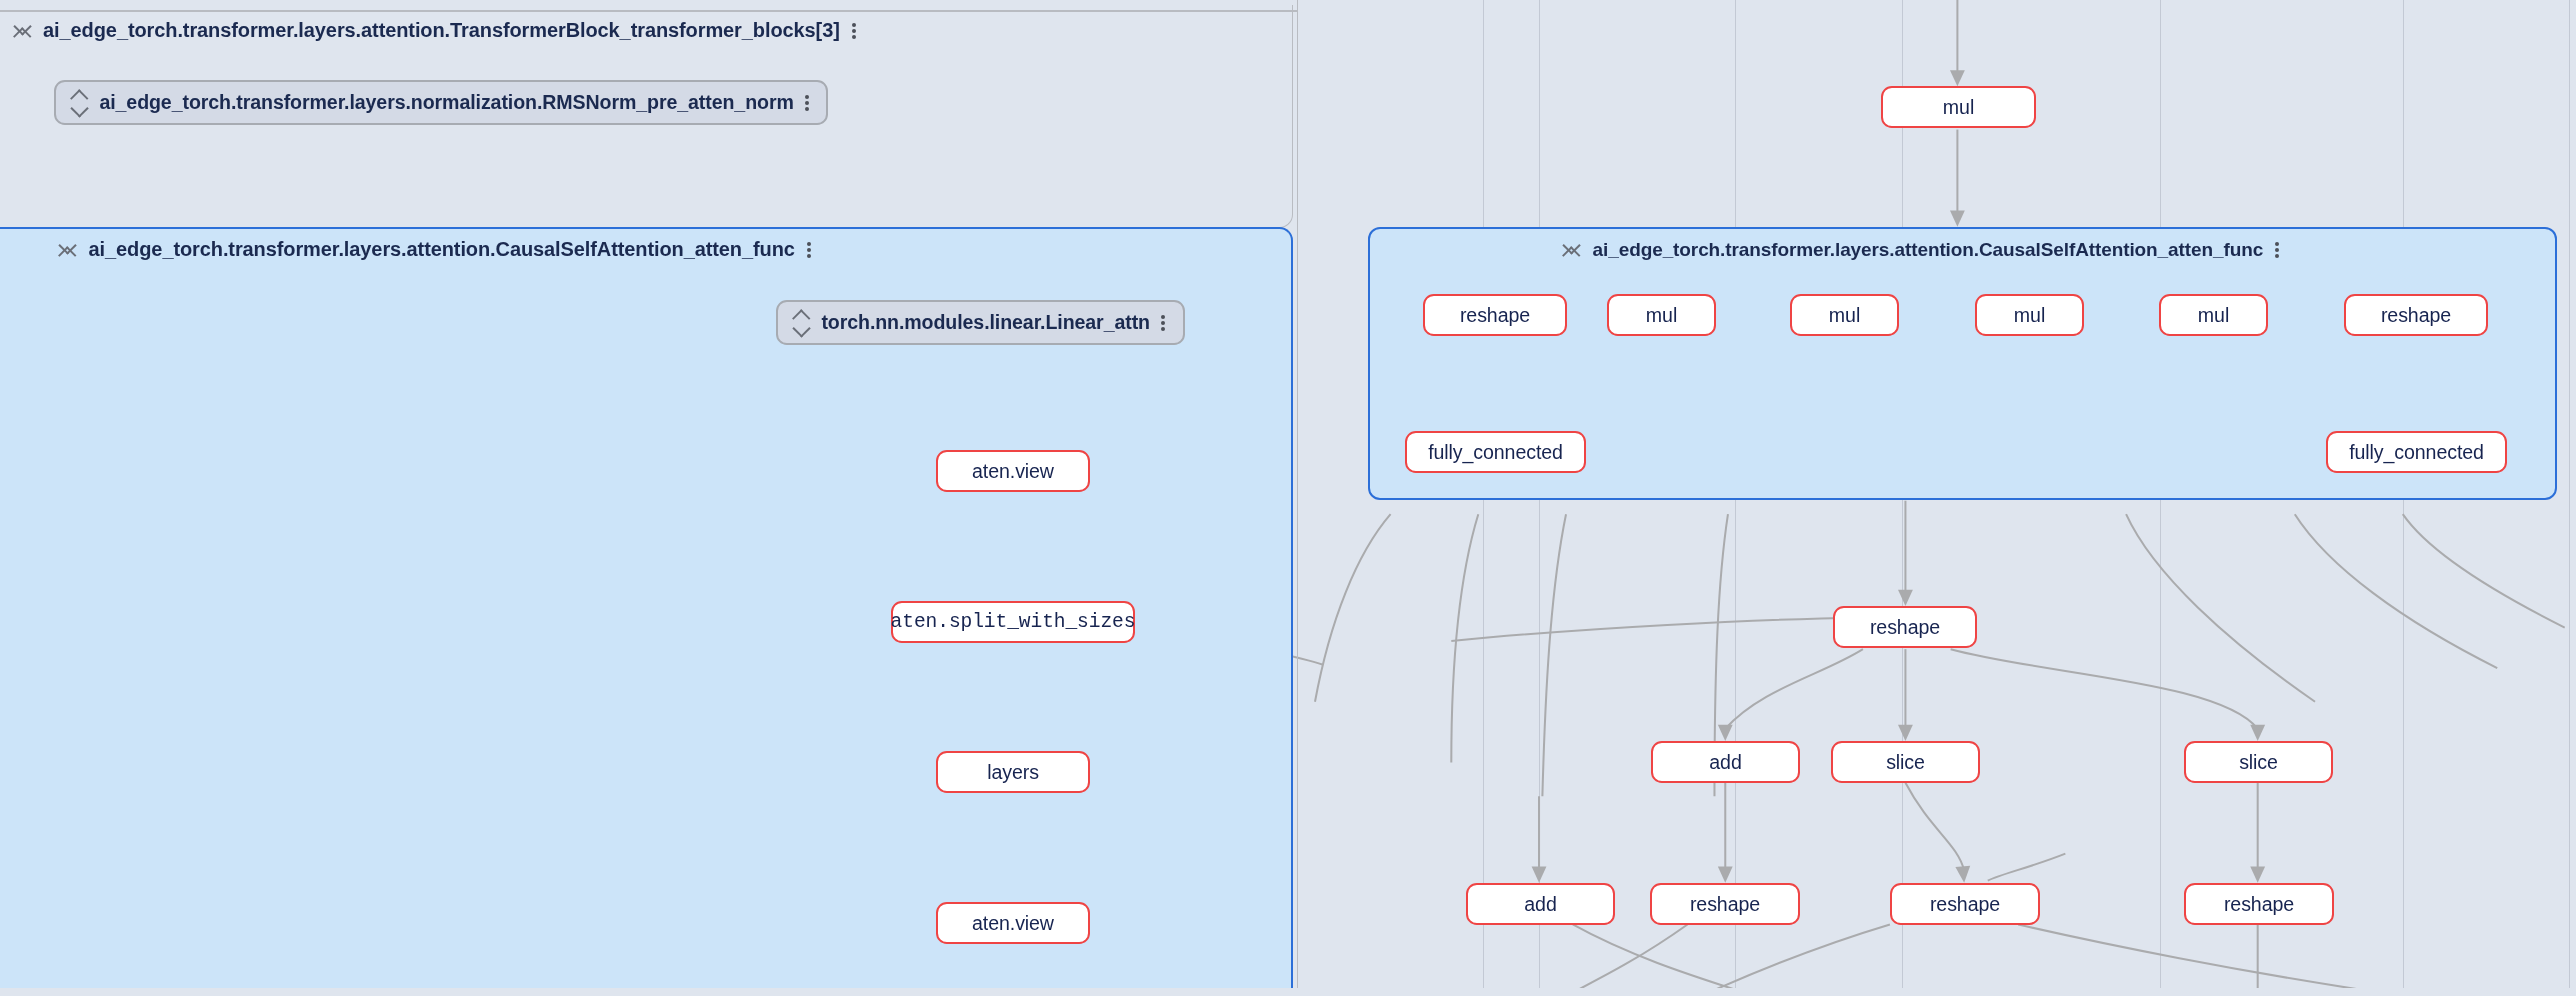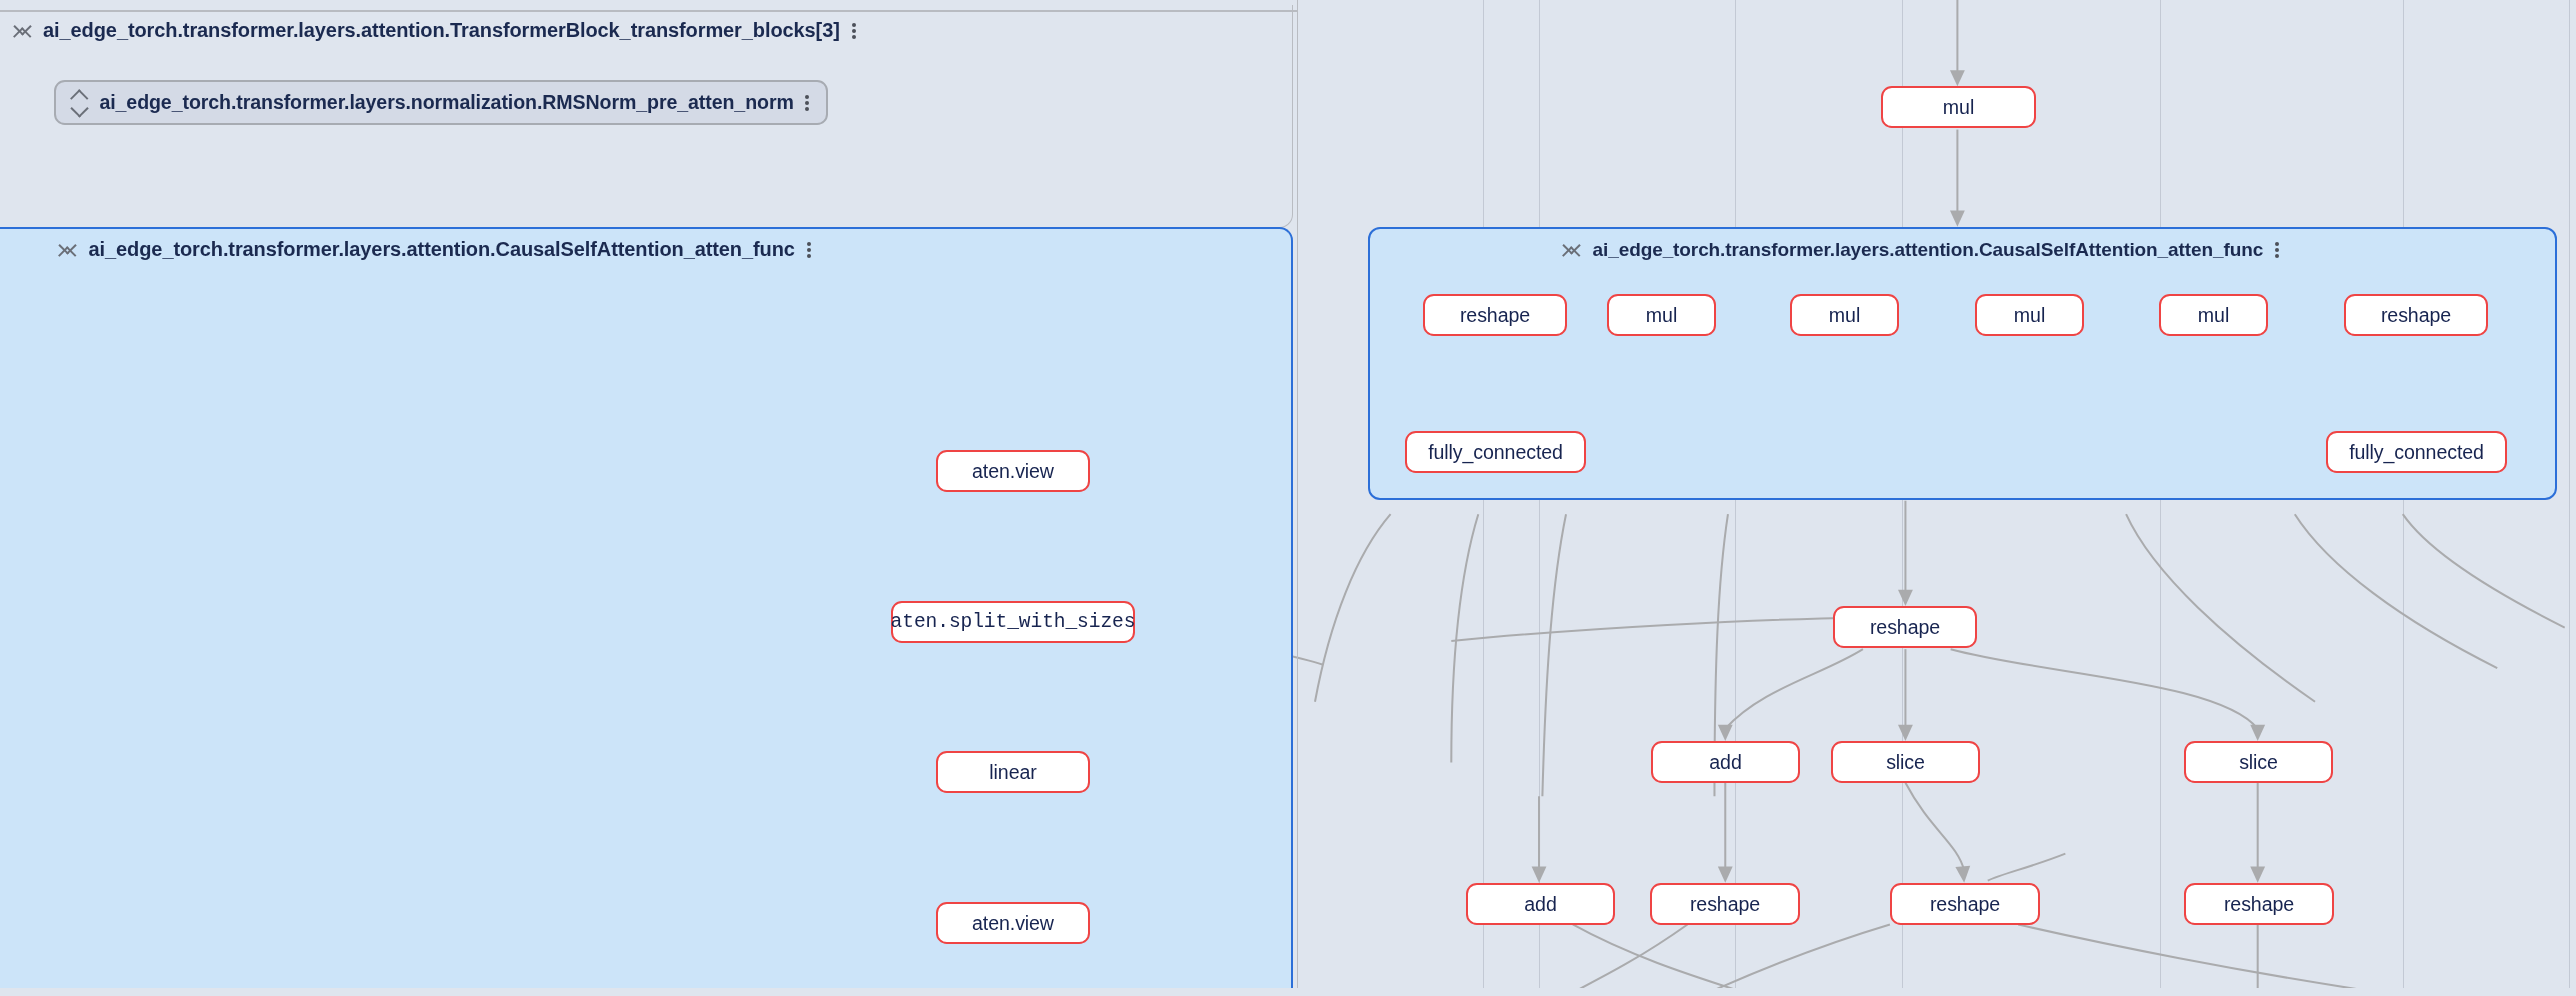--- a/index.html
+++ b/index.html
@@ -333,31 +333,40 @@
   <div class="group-header" style="left:59px; top:238px;">
     <span class="chev-icon collapse"></span>
     <span class="glabel">ai_edge_torch.transformer.layers.attention.CausalSelfAttention_atten_func</span>
     <span class="dots-icon">
         <i></i>
         <i></i>
         <i></i>
       </span>
   </div>
 
+  <div class="pill" style="left:776px; top:300px;">
+    <span class="chev-icon expand"></span>
+    <span class="plabel">torch.nn.modules.linear.Linear_attn</span>
+    <span class="dots-icon">
+        <i></i>
+        <i></i>
+        <i></i>
+      </span>
+  </div>
 
   <div class="node" style="left:936px; top:450px; width:154px;">
     <span class="nlabel">aten.view</span>
   </div>
 
   <div class="node" style="left:891px; top:601px; width:244px;font-family:Liberation Mono, monospace;">
     <span class="nlabel">aten.split_with_sizes</span>
   </div>
 
   <div class="node" style="left:936px; top:751px; width:154px;">
-    <span class="nlabel">linear</span>
+    <span class="nlabel">layers</span>
   </div>
 
   <div class="node" style="left:936px; top:902px; width:154px;">
     <span class="nlabel">aten.view</span>
   </div>
 
   <div class="node" style="left:1881px; top:86px; width:155px;">
     <span class="nlabel">mul</span>
   </div>
 

